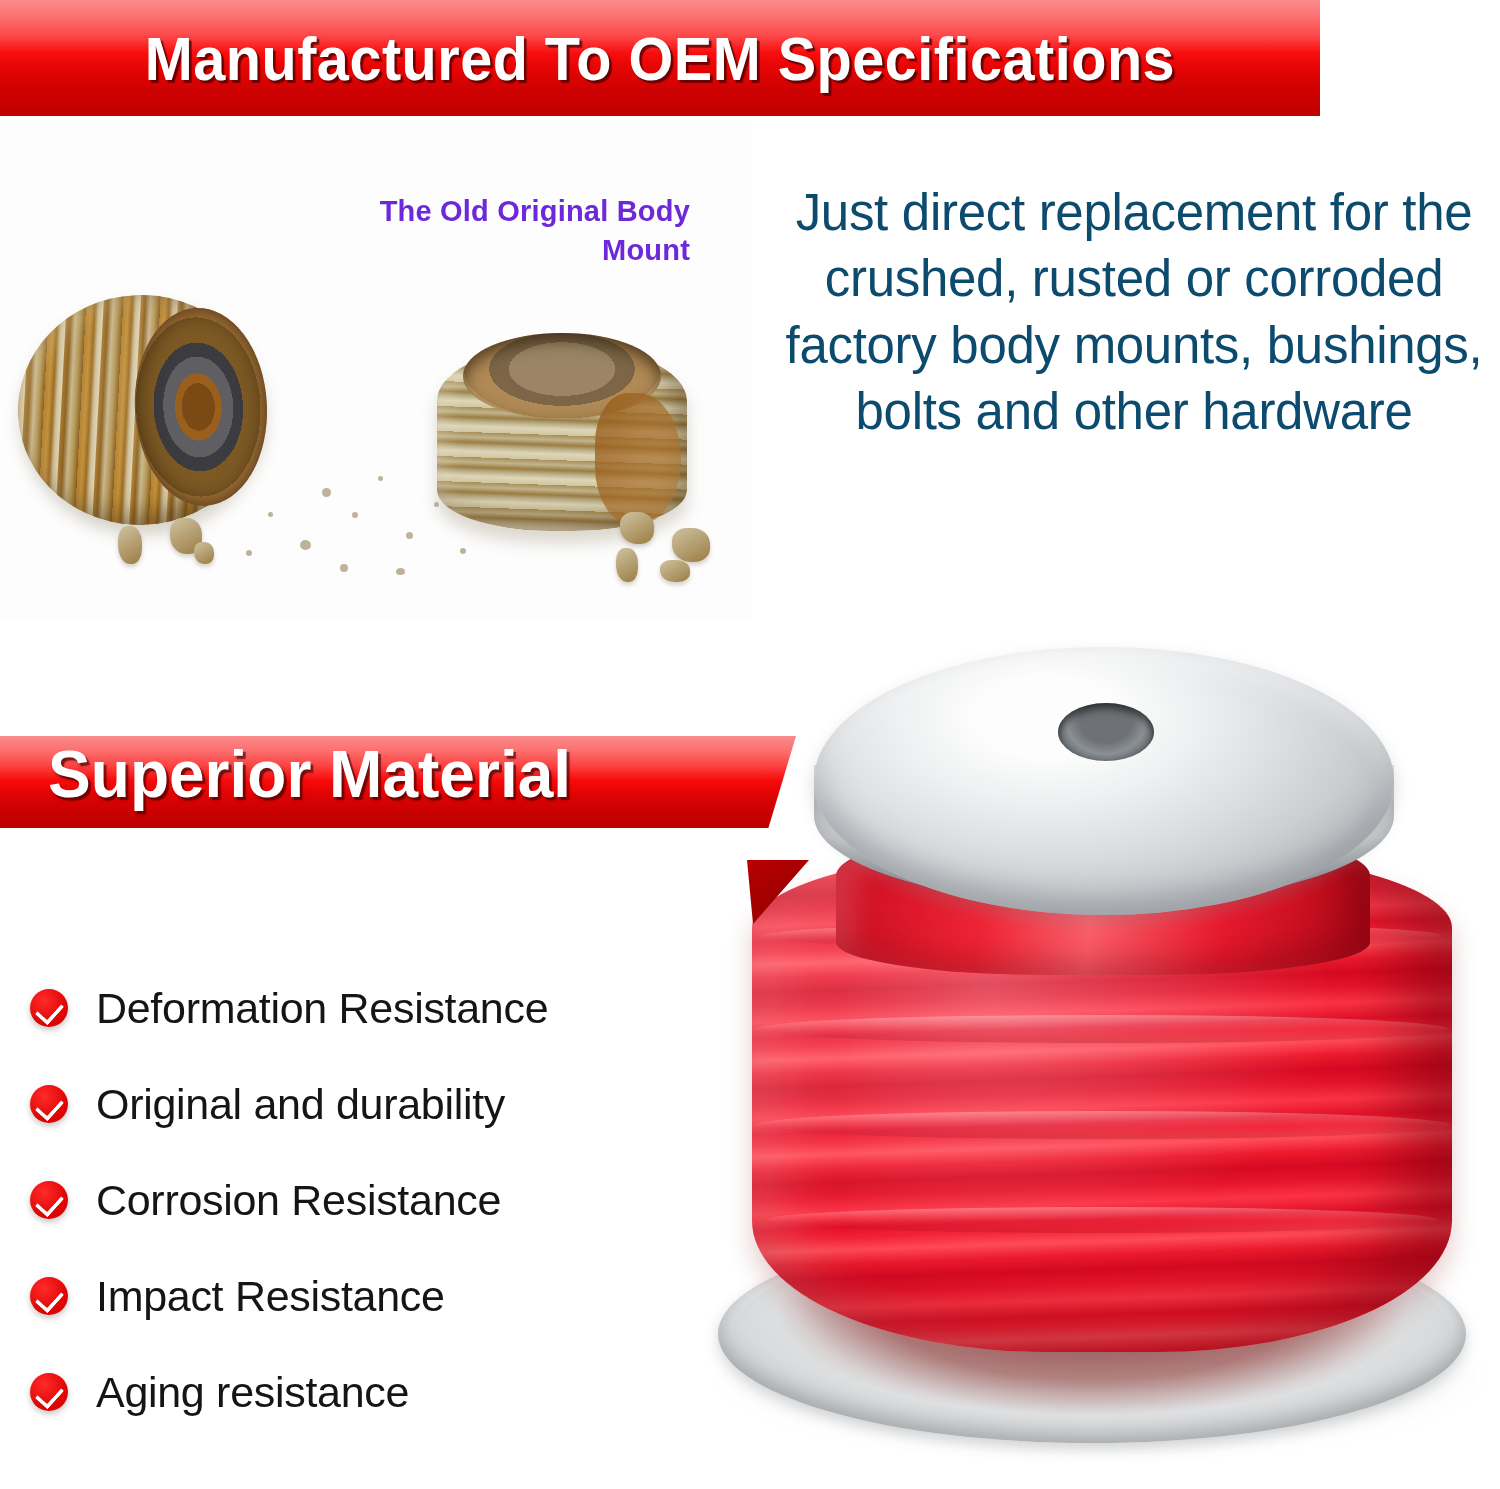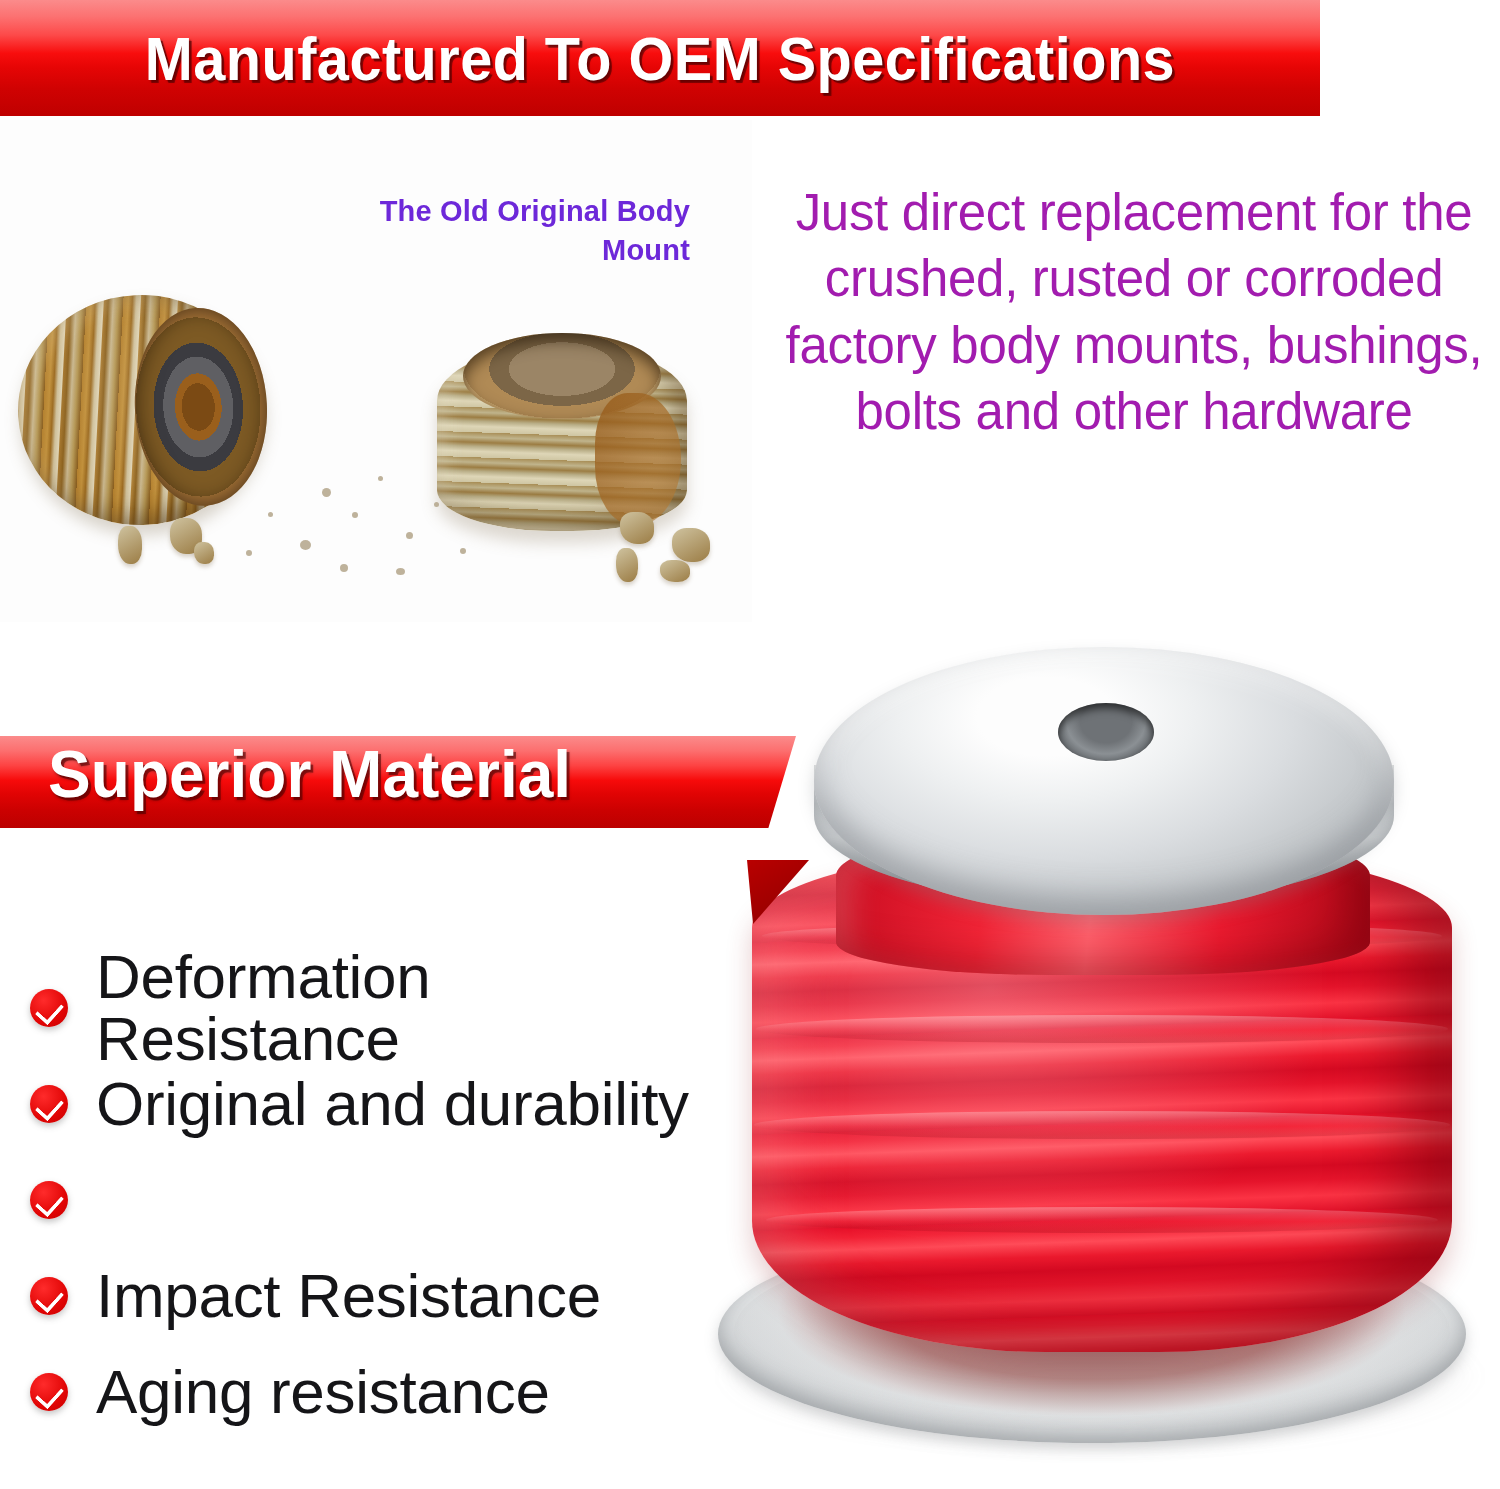--- a/index.html
+++ b/index.html
@@ -91,21 +91,21 @@
   }
   .crumb{ position:absolute; border-radius:38% 46% 40% 50%;
     background:linear-gradient(150deg,#cfc3a0,#9b7c44);
     box-shadow:0 3px 4px rgba(130,110,80,0.3); }
   .speck{ position:absolute; border-radius:50%; background:#b3a589; opacity:.85; }
 
   
   .lead-copy{
     position:absolute; left:778px; top:180px; width:712px;
     text-align:center; font-size:51px; line-height:1.30;
-    color:#a21caf; font-weight:normal; letter-spacing:-0.3px;
+    color:#0c4a6e; font-weight:normal; letter-spacing:-0.3px;
   }
 
   
   .ribbon{
     position:absolute; left:0; top:736px; width:796px; height:92px;
     background:linear-gradient(to bottom,
         #fb8b8b 0%, #fc6f6f 16%, #fd4343 32%,
         #f70b0b 48%, #e20404 62%, #cc0101 80%, #bb0000 100%);
     clip-path: polygon(0 0, 796px 0, 760px 120px, 0 120px);
     display:flex; align-items:flex-start;
@@ -132,21 +132,21 @@
     background:radial-gradient(circle at 36% 30%, #ff2b2b, #e00505 62%, #c70202);
     box-shadow:0 3px 6px rgba(90,90,90,0.35);
     position:relative; margin-right:28px;
   }
   .check-badge::after{
     content:""; position:absolute; left:11px; top:9px;
     width:13px; height:21px; border:solid #fff;
     border-width:0 4.5px 4.5px 0; transform:rotate(42deg);
     border-radius:1px;
   }
-  .feature-label{ font-size:62px; color:#151518; letter-spacing:-0.3px; line-height:1; }
+  .feature-label{ font-size:43px; color:#151518; letter-spacing:-0.3px; line-height:1; }
 
   
   .product{ position:absolute; left:690px; top:625px; width:810px; height:864px; }
   .prod-shadow{
     position:absolute; left:30px; top:676px; width:760px; height:150px;
     border-radius:50%;
     background:radial-gradient(ellipse at 50% 50%, rgba(120,115,118,0.34), rgba(255,255,255,0) 72%);
     filter:blur(8px);
   }
   
@@ -271,20 +271,21 @@
     <span class="feature-label">Deformation Resistance</span>
   </div>
 
   <div class="feature-row">
     <span class="check-badge"></span>
     <span class="feature-label">Original and durability</span>
   </div>
 
   <div class="feature-row">
     <span class="check-badge"></span>
+    <span class="feature-label">Corrosion Resistance</span>
   </div>
 
   <div class="feature-row">
     <span class="check-badge"></span>
     <span class="feature-label">Impact Resistance</span>
   </div>
 
   <div class="feature-row">
     <span class="check-badge"></span>
     <span class="feature-label">Aging resistance</span>

